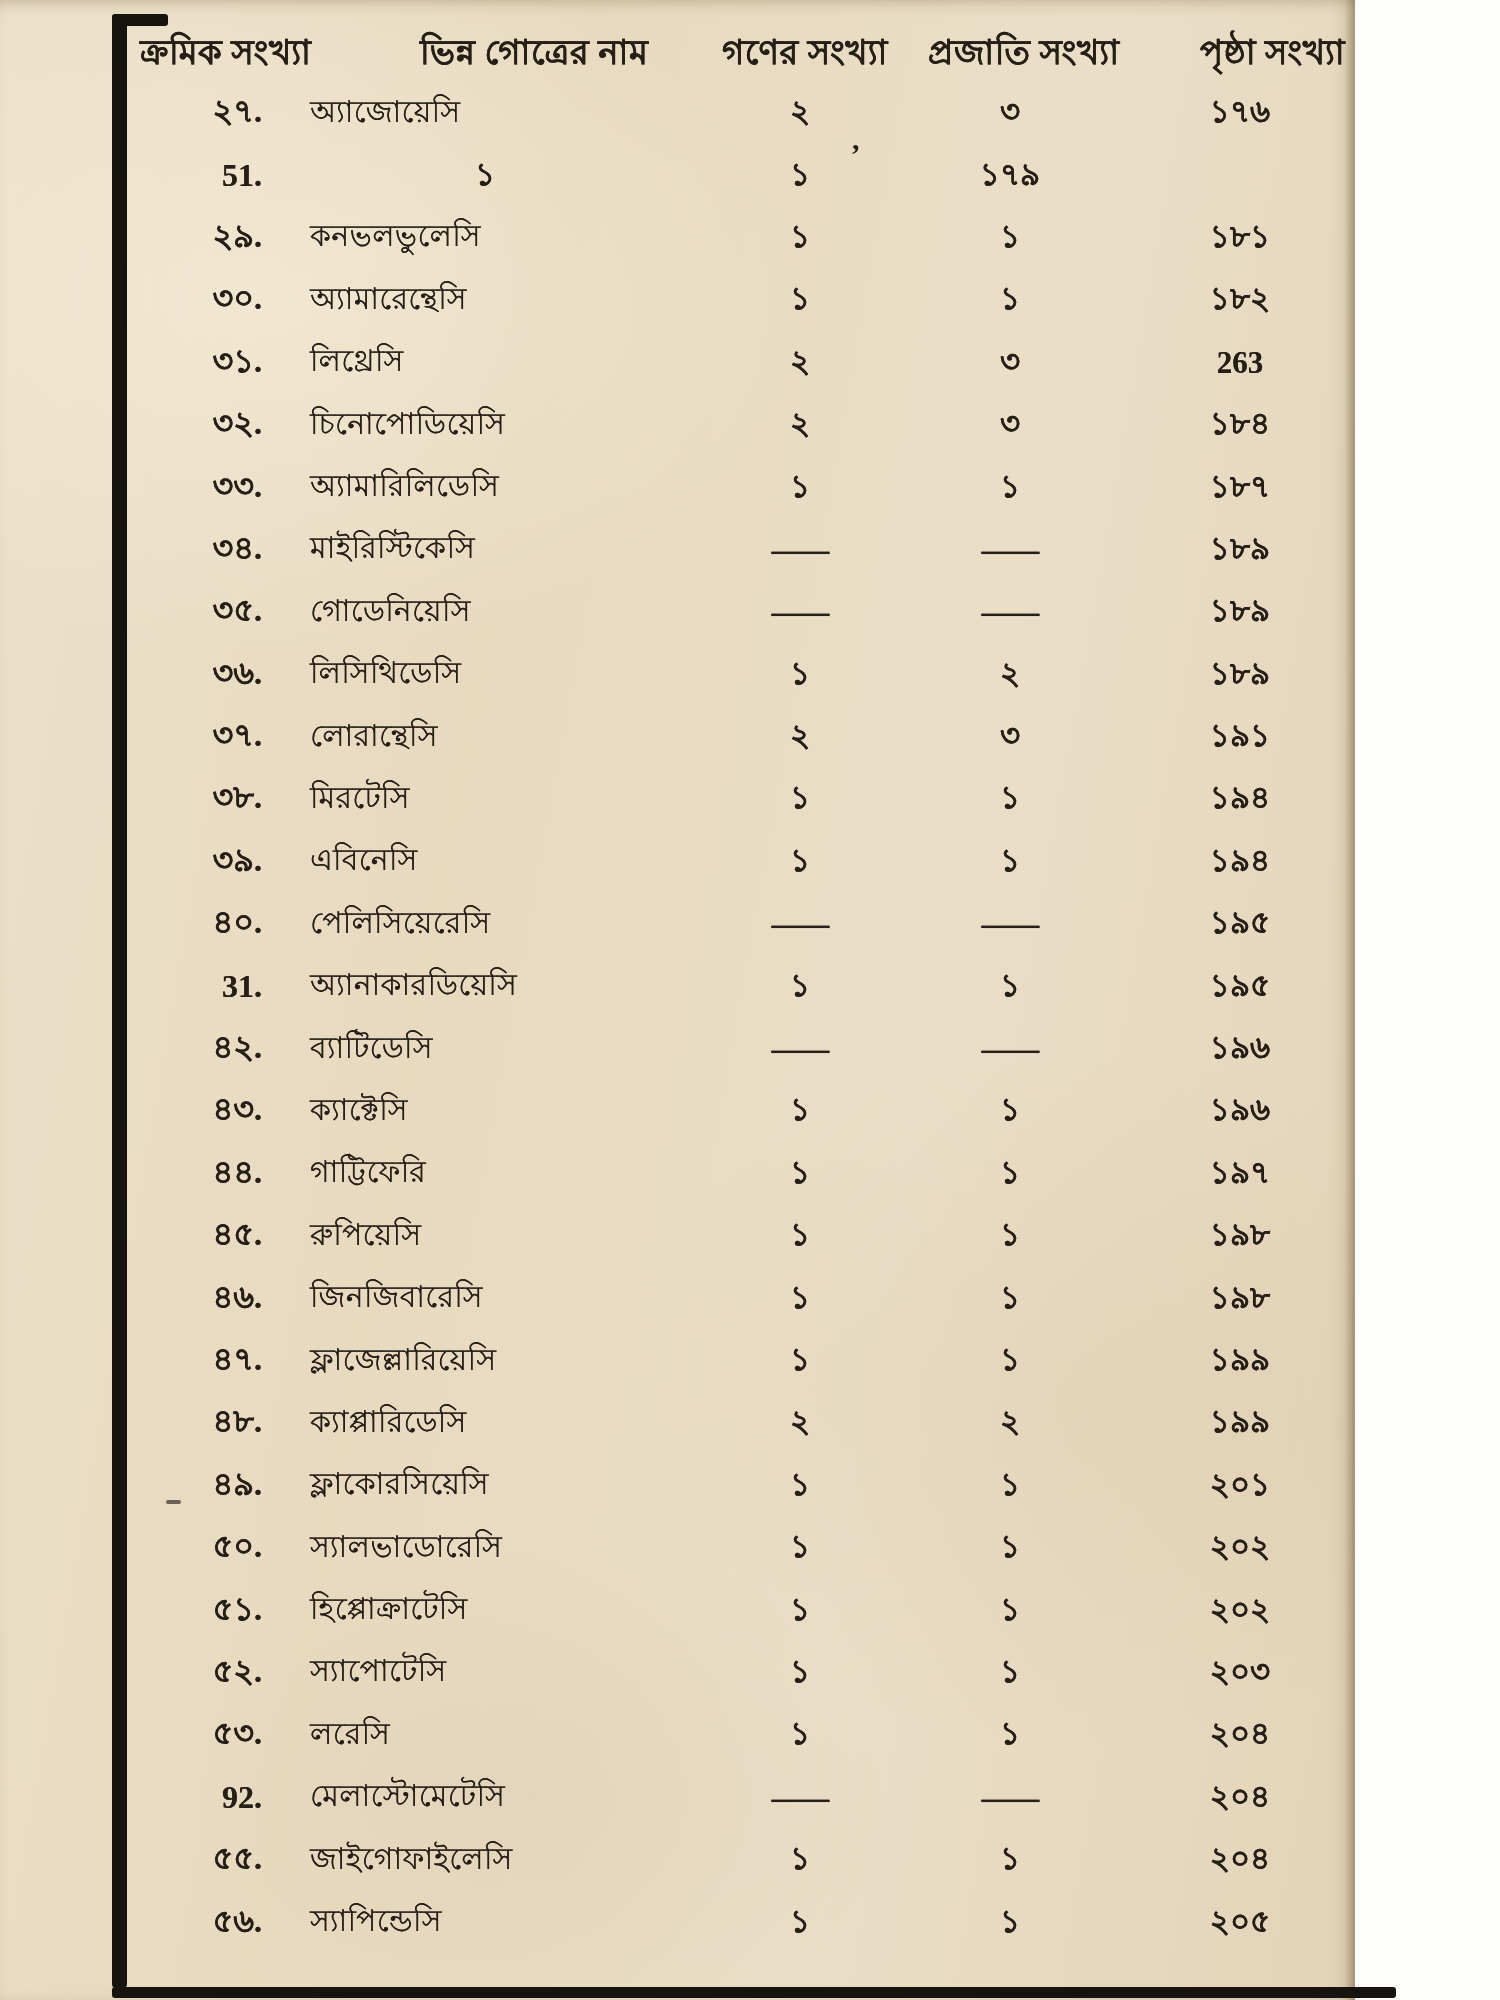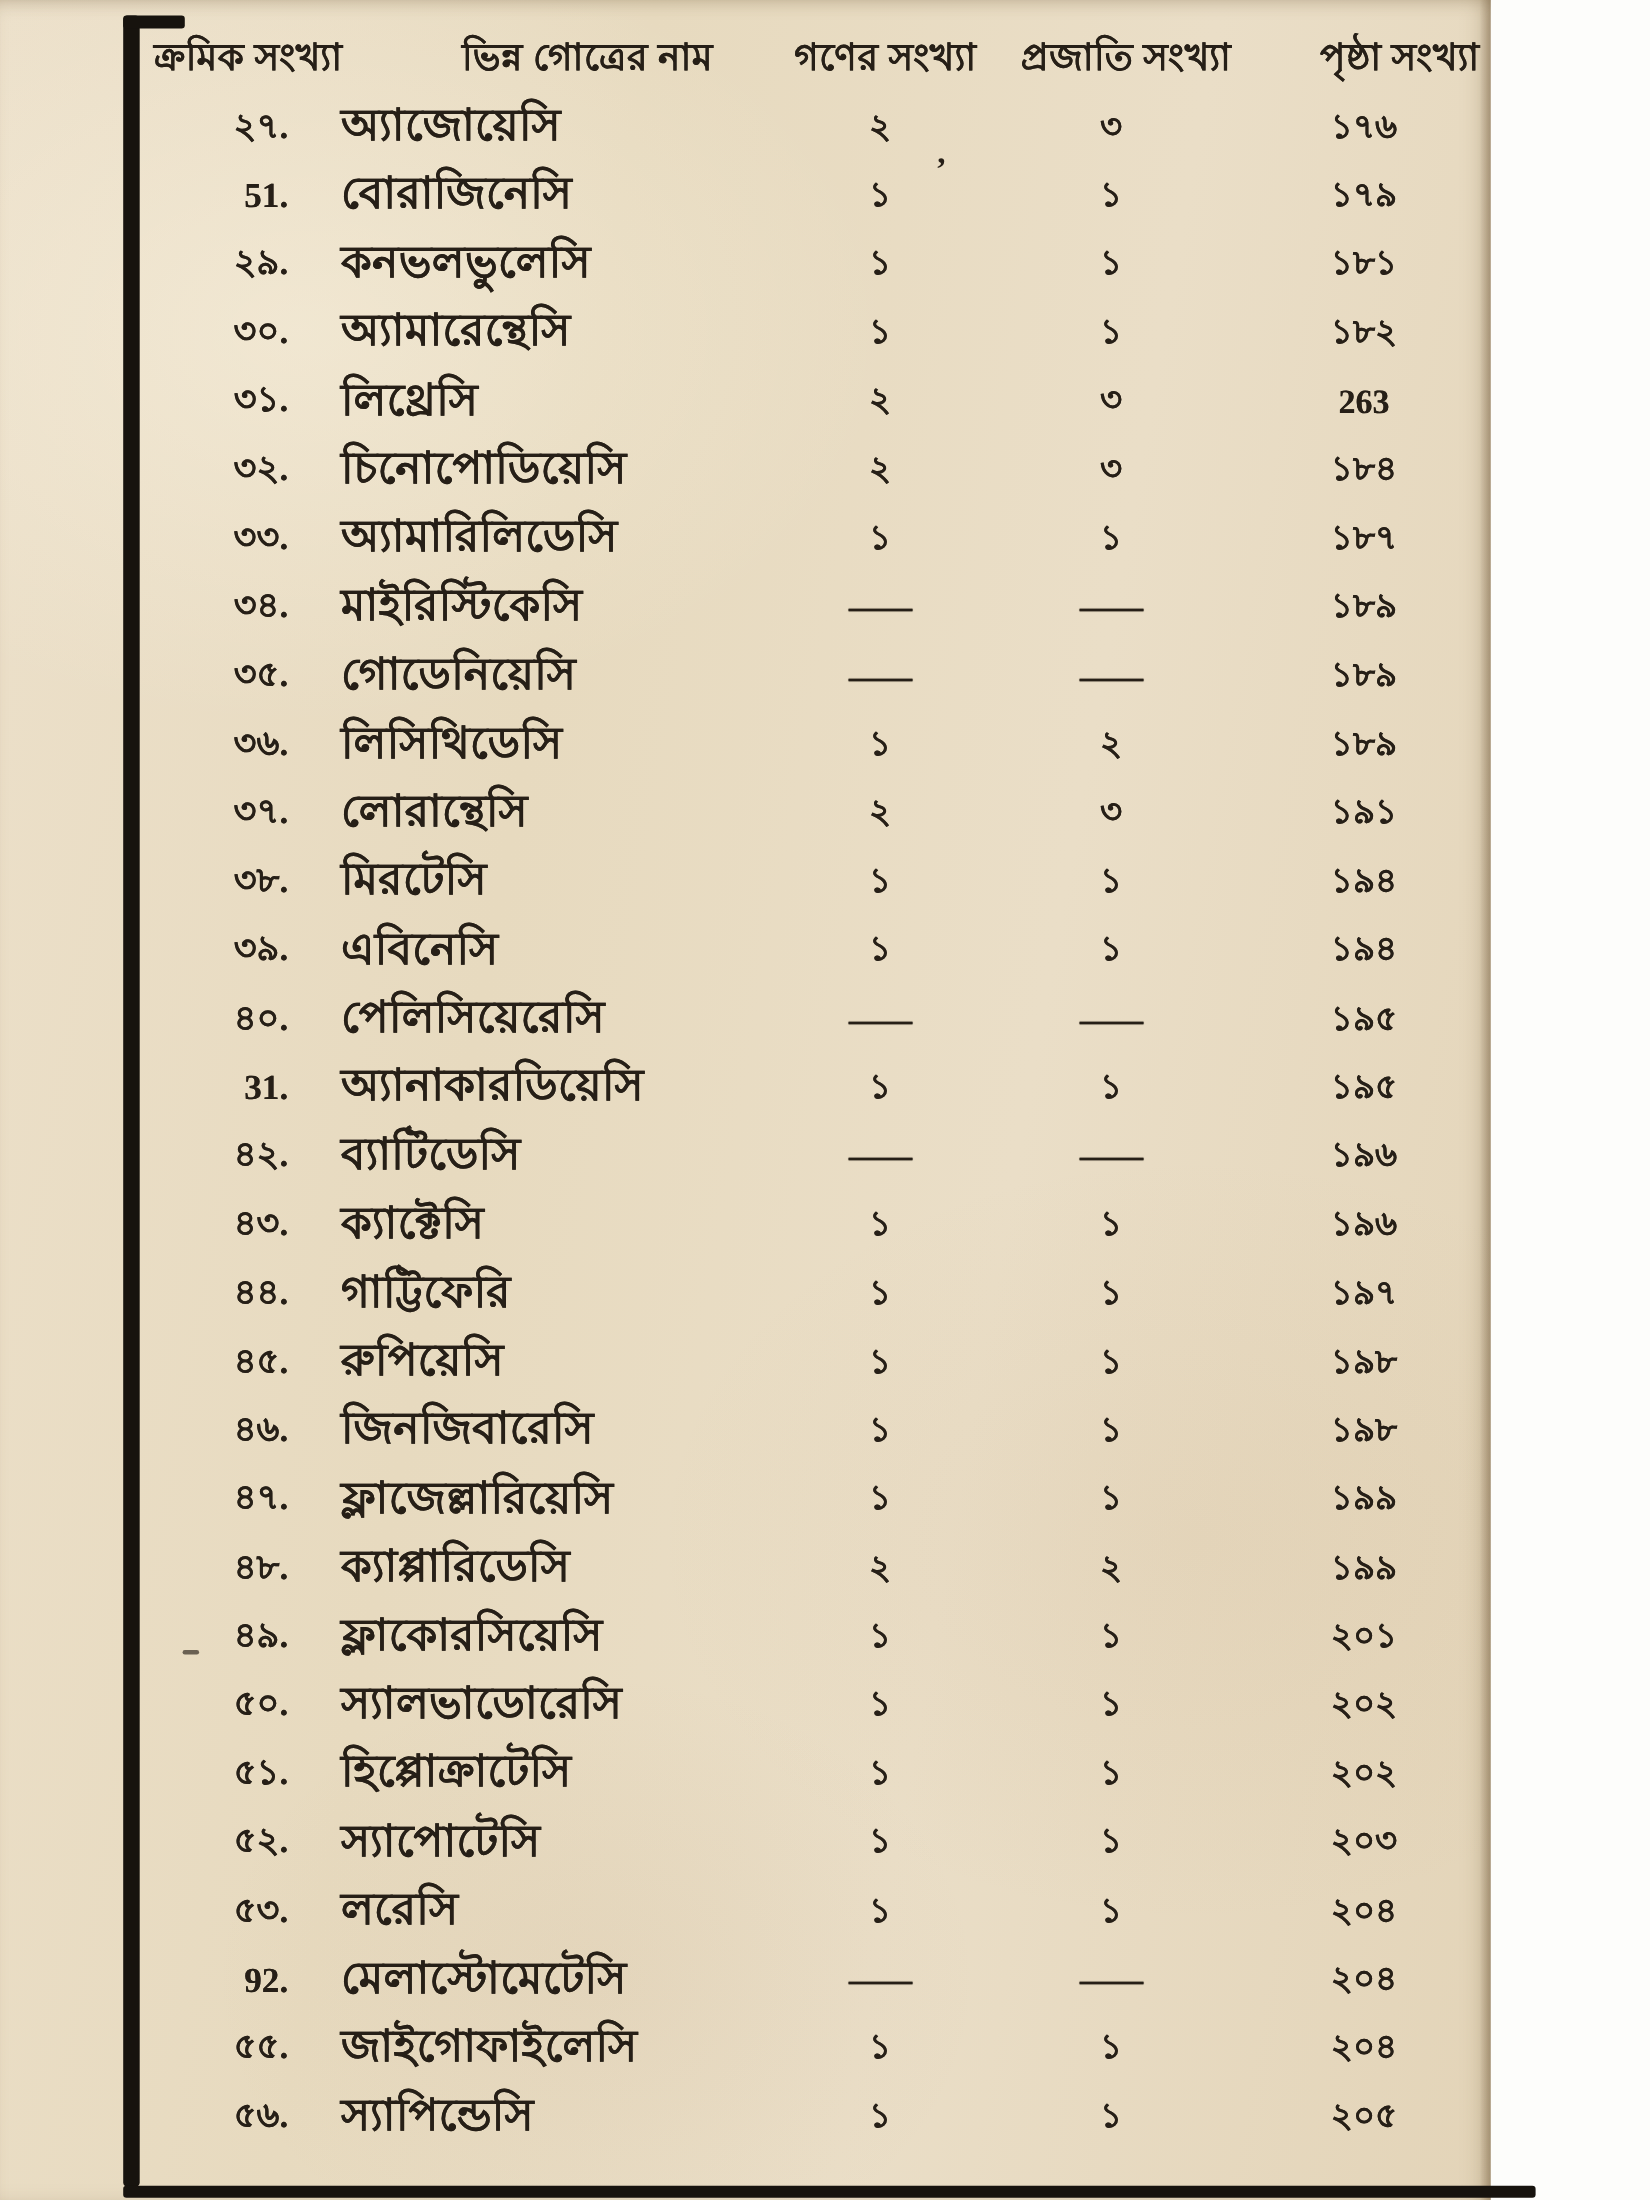--- a/index.html
+++ b/index.html
@@ -48,21 +48,21 @@
   
   .rows{position:absolute;top:82px;left:0;width:1360px;}
   .trow{
     display:grid;
     grid-template-columns:270px 430px 200px 220px 240px;
     align-items:center;
     height:62.4px;
   }
   .cell{white-space:nowrap;text-shadow:0 0 .5px rgba(38,31,23,.85);}
   .c-serial{font-size:32px;font-weight:700;text-align:right;padding-right:8px;}
-  .c-name{font-size:40px;font-weight:700;padding-left:40px;letter-spacing:.3px;}
+  .c-name{font-size:30px;font-weight:400;padding-left:40px;letter-spacing:.3px;}
   .c-num{font-size:31px;font-weight:700;text-align:center;}
   .dash-inner{display:inline-block;transform:scaleX(1.85);transform-origin:center;}
 </style>
 </head>
 <body>
 
 <div class="stage">
   <div class="paper">
 
     <div class="hdr">
@@ -76,21 +76,20 @@
     <div class="rows">
         <div class="trow">
           <div class="cell c-serial">২৭.</div>
           <div class="cell c-name">অ্যাজোয়েসি</div>
           <div class="cell c-num">২</div>
           <div class="cell c-num">৩</div>
           <div class="cell c-num">১৭৬</div>
         </div>
         <div class="trow">
           <div class="cell c-serial">51.</div>
-          <div class="cell c-name">বোরাজিনেসি</div>
           <div class="cell c-num">১</div>
           <div class="cell c-num">১</div>
           <div class="cell c-num">১৭৯</div>
         </div>
         <div class="trow">
           <div class="cell c-serial">২৯.</div>
           <div class="cell c-name">কনভলভুলেসি</div>
           <div class="cell c-num">১</div>
           <div class="cell c-num">১</div>
           <div class="cell c-num">১৮১</div>

